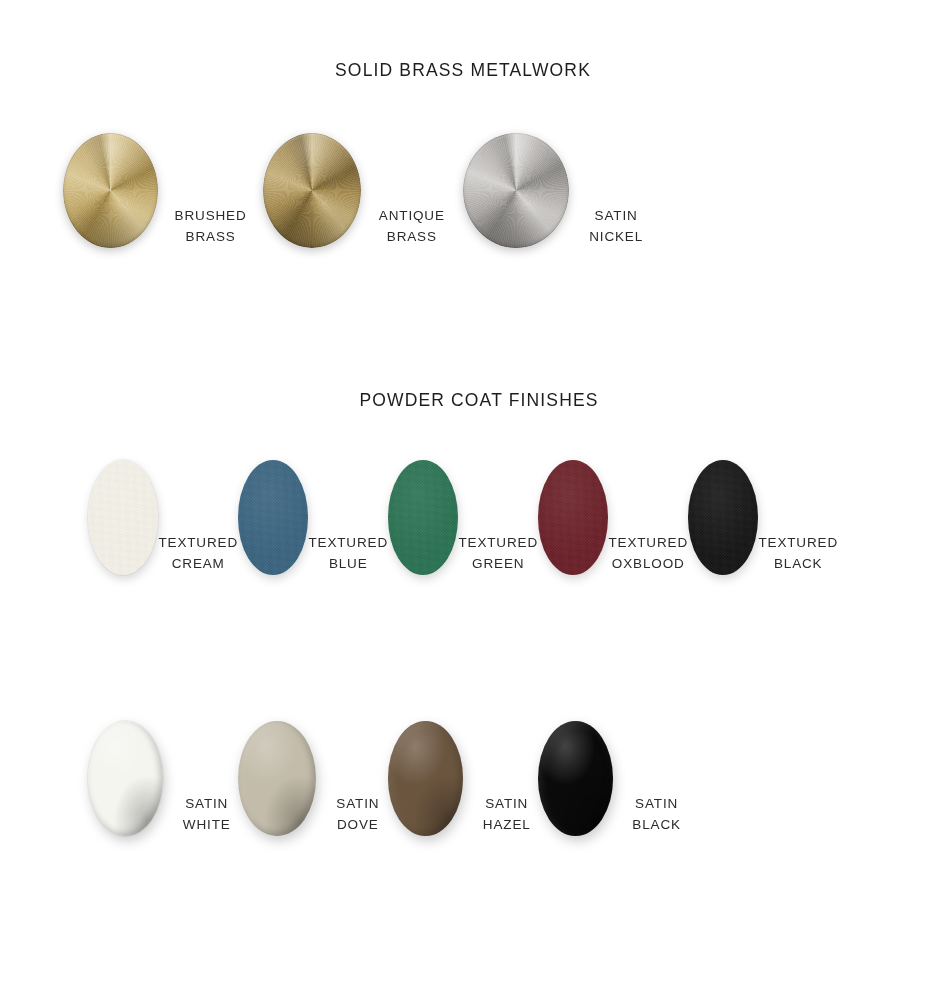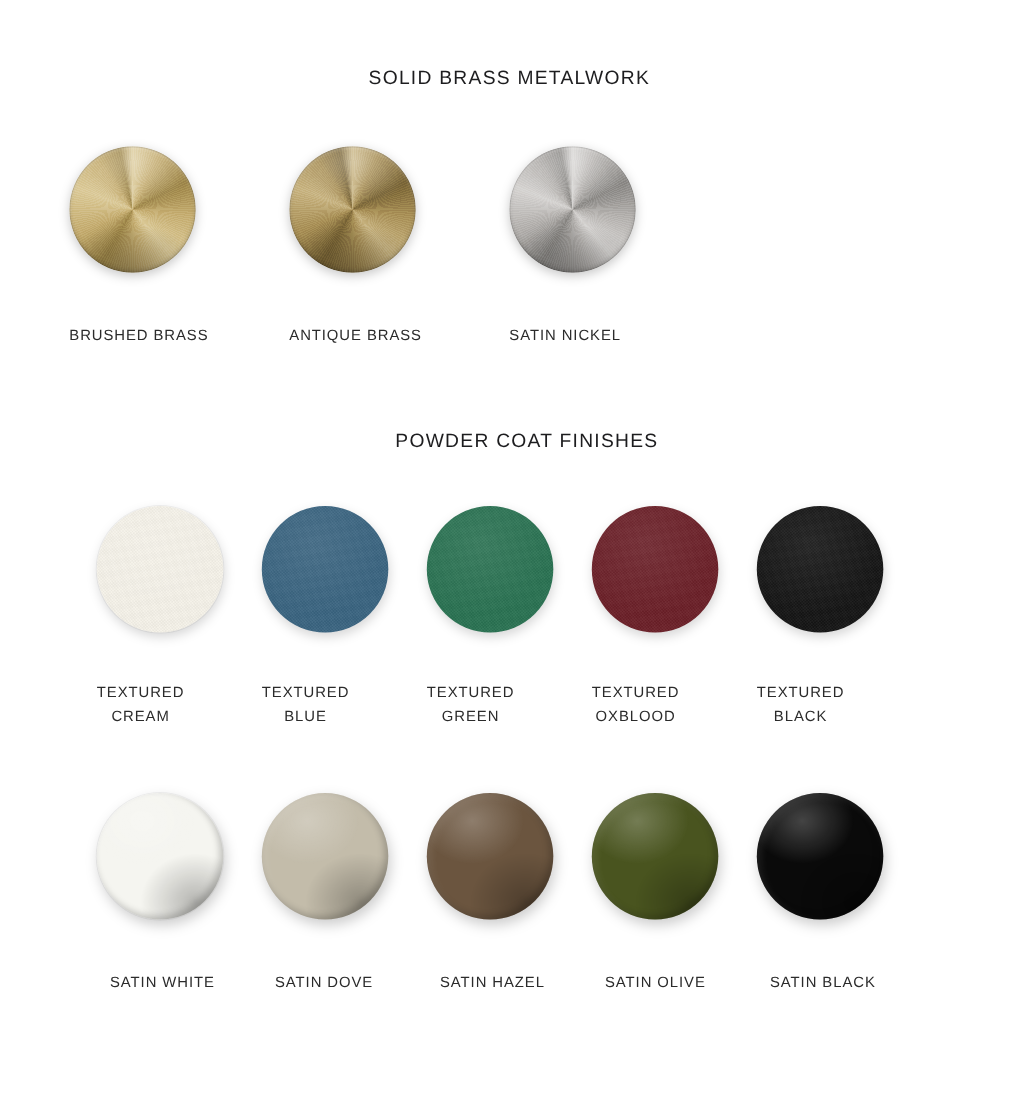--- a/index.html
+++ b/index.html
@@ -34,22 +34,22 @@
 
   
   .swatch-row {
     position: absolute;
     display: flex;
     justify-content: flex-start;
   }
 
   .swatch-cell {
     display: flex;
-    flex-direction: column;
-    align-items: flex-start;
+    flex-direction: row;
+    align-items: flex-end;
   }
 
   .swatch-label {
     font-size: 13.5px;
     letter-spacing: 0.85px;
     color: #2b2b2b;
     text-align: center;
     line-height: 1.55;
     font-family: "Liberation Sans", sans-serif;
     white-space: pre-line;
@@ -307,28 +307,20 @@
 
     <div class="swatch-cell">
       <div class="disc-coat gloss">
         <div class="body" style="background: rgb(107, 85, 63);"></div>
         <div class="hl"></div>
         <div class="edge"></div>
       </div>
       <div class="swatch-label">SATIN HAZEL</div>
     </div>
 
-    <div class="swatch-cell">
-      <div class="disc-coat gloss">
-        <div class="body" style="background: rgb(73, 84, 31);"></div>
-        <div class="hl"></div>
-        <div class="edge"></div>
-      </div>
-      <div class="swatch-label">SATIN OLIVE</div>
-    </div>
 
     <div class="swatch-cell">
       <div class="disc-coat gloss">
         <div class="body" style="background: rgb(10, 10, 10);"></div>
         <div class="hl"></div>
         <div class="edge"></div>
       </div>
       <div class="swatch-label">SATIN BLACK</div>
     </div>
 

